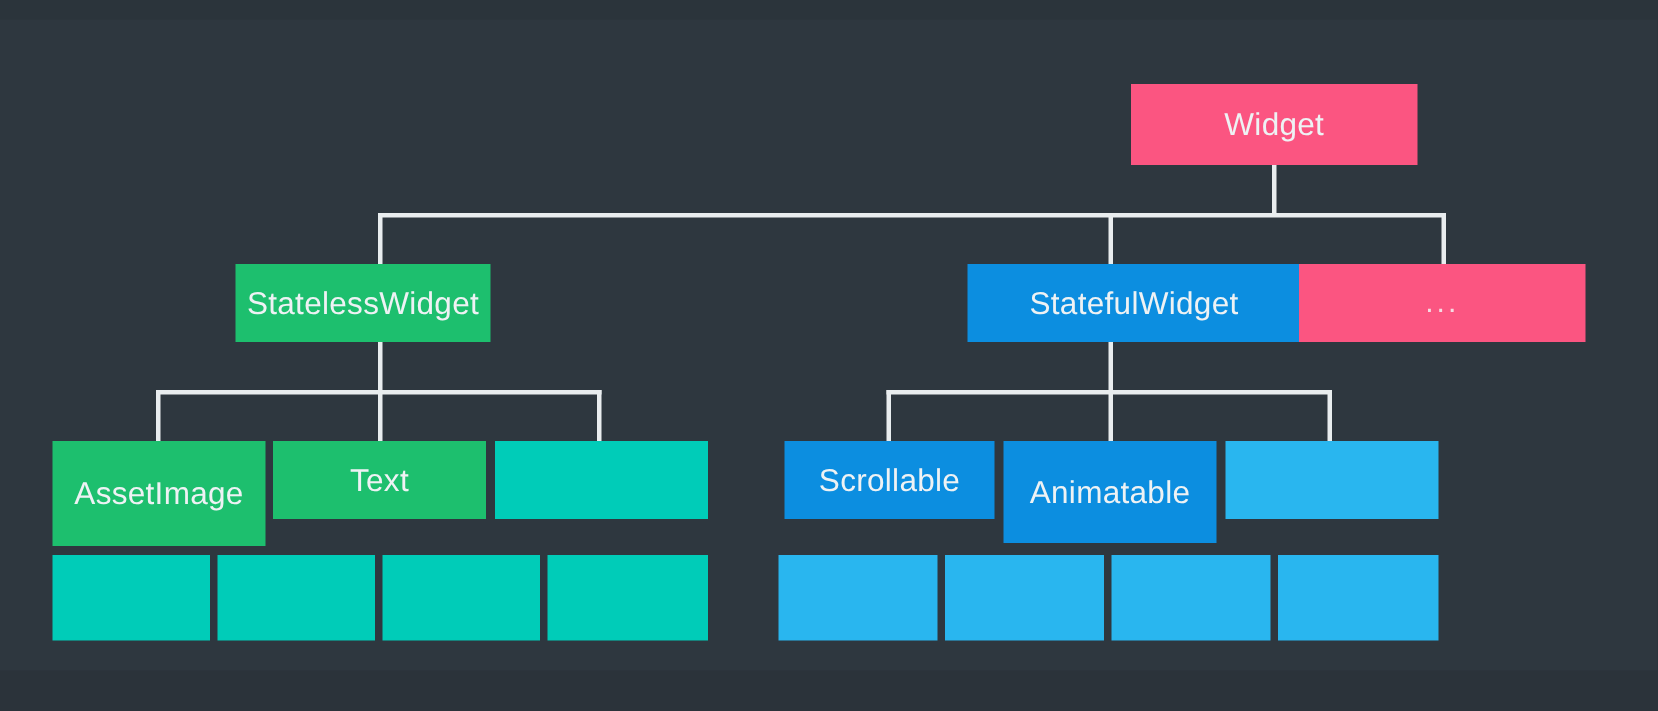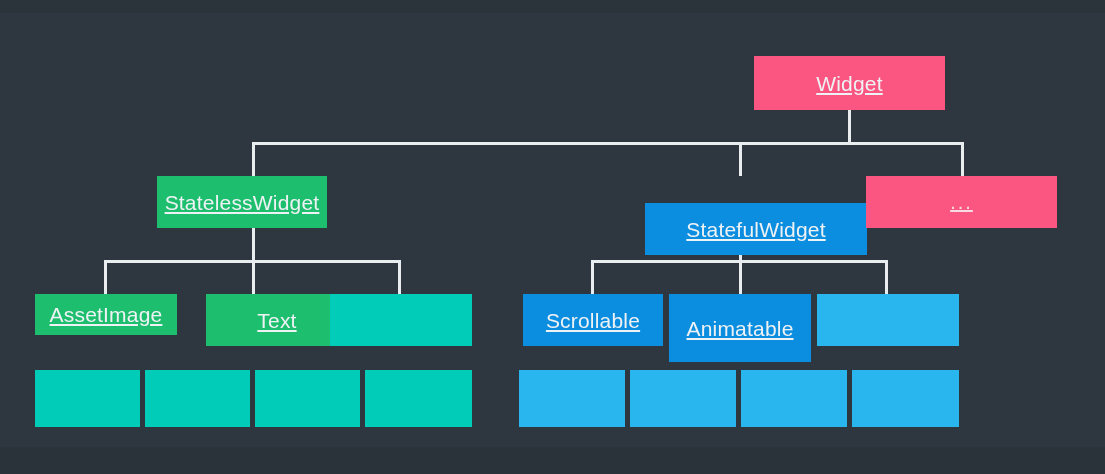--- a/index.html
+++ b/index.html
@@ -33,21 +33,20 @@
     display: flex;
     align-items: center;
     justify-content: center;
     color: #eef2f4;
     font-size: 21px;
     font-weight: 400;
     letter-spacing: 0.2px;
     line-height: 1;
     box-sizing: border-box;
     white-space: nowrap;
-    text-decoration: underline;
   }
   .node.ellipsis {
     font-size: 20px;
     letter-spacing: 2px;
     color: #f6dbe3;
   }
   .connector {
     position: absolute;
     background: #e9edef;
   }
@@ -76,25 +75,25 @@
 
   <div class="connector v-line" style="left:739px; top:228px; width:3px; height:34px;"></div>
   <div class="connector h-line" style="left:591px; top:260px; width:297px; height:3px;"></div>
   <div class="connector v-line" style="left:591px; top:260px; width:3px; height:34px;"></div>
   <div class="connector v-line" style="left:739px; top:260px; width:3px; height:34px;"></div>
   <div class="connector v-line" style="left:885px; top:260px; width:3px; height:34px;"></div>
 
   <div class="node" style="left:754px; top:56px; width:191px; height:54px; background:#fb5581;">Widget</div>
 
   <div class="node" style="left:157px; top:176px; width:170px; height:52px; background:#1dbf6e;">StatelessWidget</div>
-  <div class="node" style="left:645px; top:176px; width:222px; height:52px; background:#0c8ee0;margin-top:27px;">StatefulWidget</div>
+  <div class="node" style="left:645px; top:176px; width:222px; height:52px; background:#0c8ee0;">StatefulWidget</div>
   <div class="node ellipsis" style="left:866px; top:176px; width:191px; height:52px; background:#fb5581;">...</div>
 
-  <div class="node" style="left:35px; top:294px; width:142px; height:41px; background:#1dbf6e;">AssetImage</div>
-  <div class="node" style="left:182px; top:294px; width:142px; height:52px; background:#1dbf6e;margin-left:24px;">Text</div>
+  <div class="node" style="left:35px; top:294px; width:142px; height:70px; background:#1dbf6e;">AssetImage</div>
+  <div class="node" style="left:182px; top:294px; width:142px; height:52px; background:#1dbf6e;">Text</div>
   <div class="node" style="left:330px; top:294px; width:142px; height:52px; background:#00ccb8;"></div>
 
   <div class="node" style="left:523px; top:294px; width:140px; height:52px; background:#0c8ee0;">Scrollable</div>
   <div class="node" style="left:669px; top:294px; width:142px; height:68px; background:#0c8ee0;">Animatable</div>
   <div class="node" style="left:817px; top:294px; width:142px; height:52px; background:#29b6ef;"></div>
 
   <div class="node" style="left:35px; top:370px; width:105px; height:57px; background:#00ccb8;"></div>
   <div class="node" style="left:145px; top:370px; width:105px; height:57px; background:#00ccb8;"></div>
   <div class="node" style="left:255px; top:370px; width:105px; height:57px; background:#00ccb8;"></div>
   <div class="node" style="left:365px; top:370px; width:107px; height:57px; background:#00ccb8;"></div>

